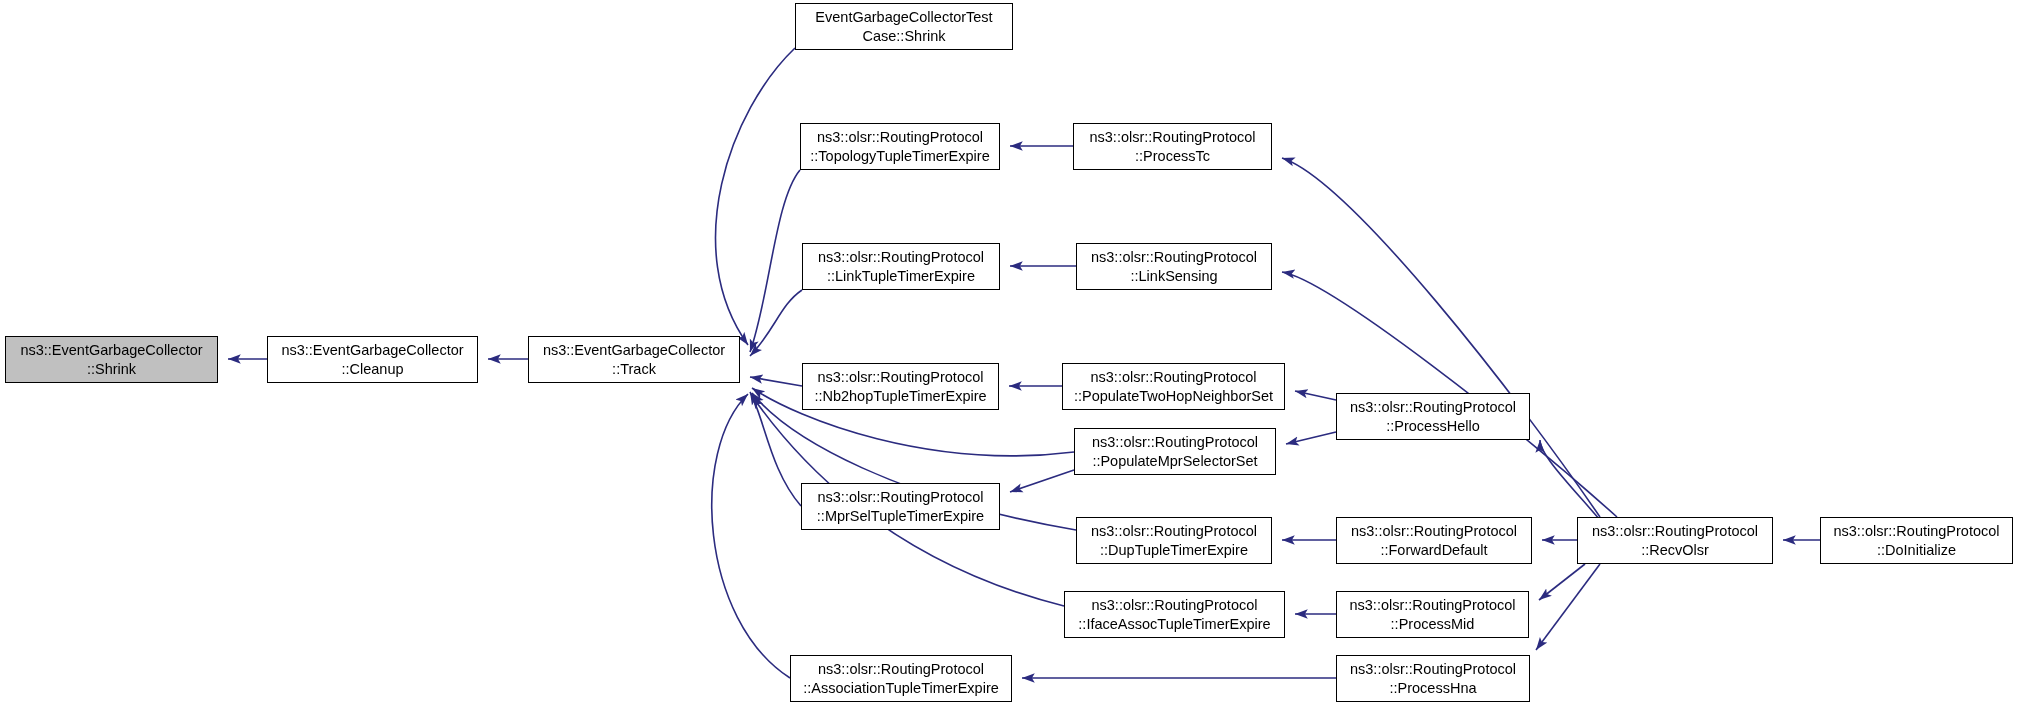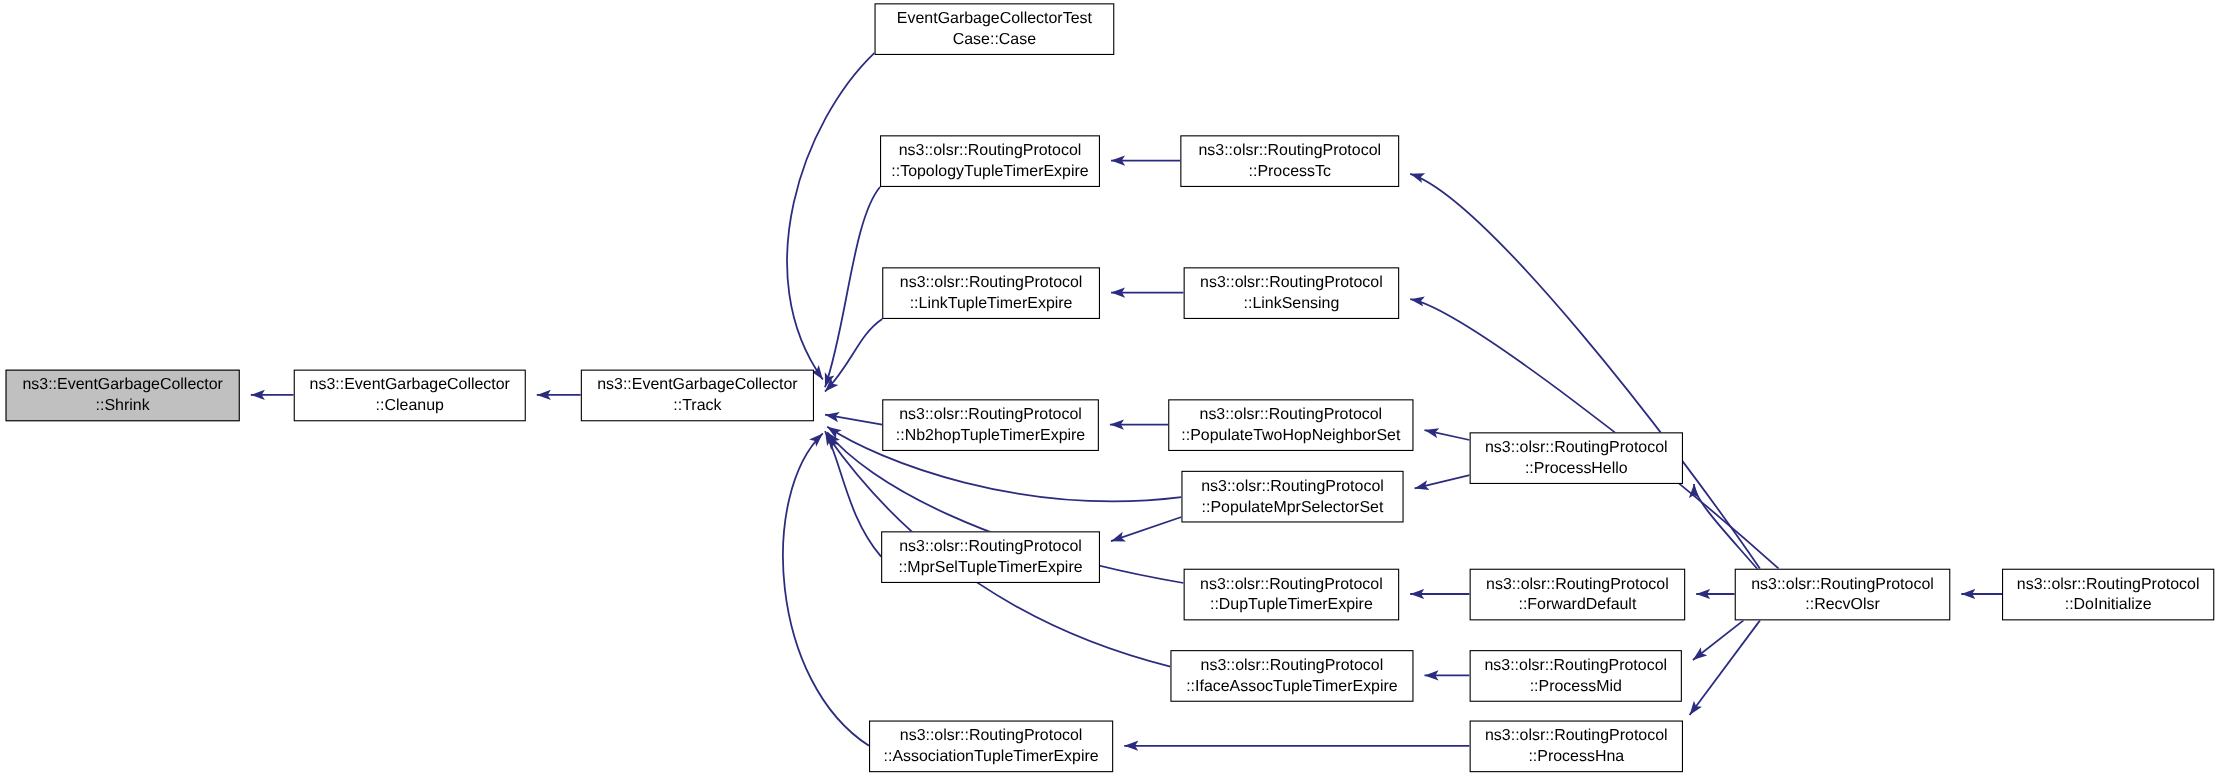--- a/index.html
+++ b/index.html
@@ -74,21 +74,21 @@
       </g>
   </svg>
   <div id="node-layer">
       <div class="node current" style="left: 5px; top: 336px; width: 213px; height: 47px;"><span class="lbl">ns3::EventGarbageCollector
 ::Shrink</span></div>
       <div class="node" style="left: 267px; top: 336px; width: 211px; height: 47px;"><span class="lbl">ns3::EventGarbageCollector
 ::Cleanup</span></div>
       <div class="node" style="left: 528px; top: 336px; width: 212px; height: 47px;"><span class="lbl">ns3::EventGarbageCollector
 ::Track</span></div>
       <div class="node" style="left: 795px; top: 3px; width: 218px; height: 47px;"><span class="lbl">EventGarbageCollectorTest
-Case::Case</span></div>
+Case::Shrink</span></div>
       <div class="node" style="left: 800px; top: 123px; width: 200px; height: 47px;"><span class="lbl">ns3::olsr::RoutingProtocol
 ::TopologyTupleTimerExpire</span></div>
       <div class="node" style="left: 1073px; top: 123px; width: 199px; height: 47px;"><span class="lbl">ns3::olsr::RoutingProtocol
 ::ProcessTc</span></div>
       <div class="node" style="left: 802px; top: 243px; width: 198px; height: 47px;"><span class="lbl">ns3::olsr::RoutingProtocol
 ::LinkTupleTimerExpire</span></div>
       <div class="node" style="left: 1076px; top: 243px; width: 196px; height: 47px;"><span class="lbl">ns3::olsr::RoutingProtocol
 ::LinkSensing</span></div>
       <div class="node" style="left: 802px; top: 363px; width: 197px; height: 47px;"><span class="lbl">ns3::olsr::RoutingProtocol
 ::Nb2hopTupleTimerExpire</span></div>

